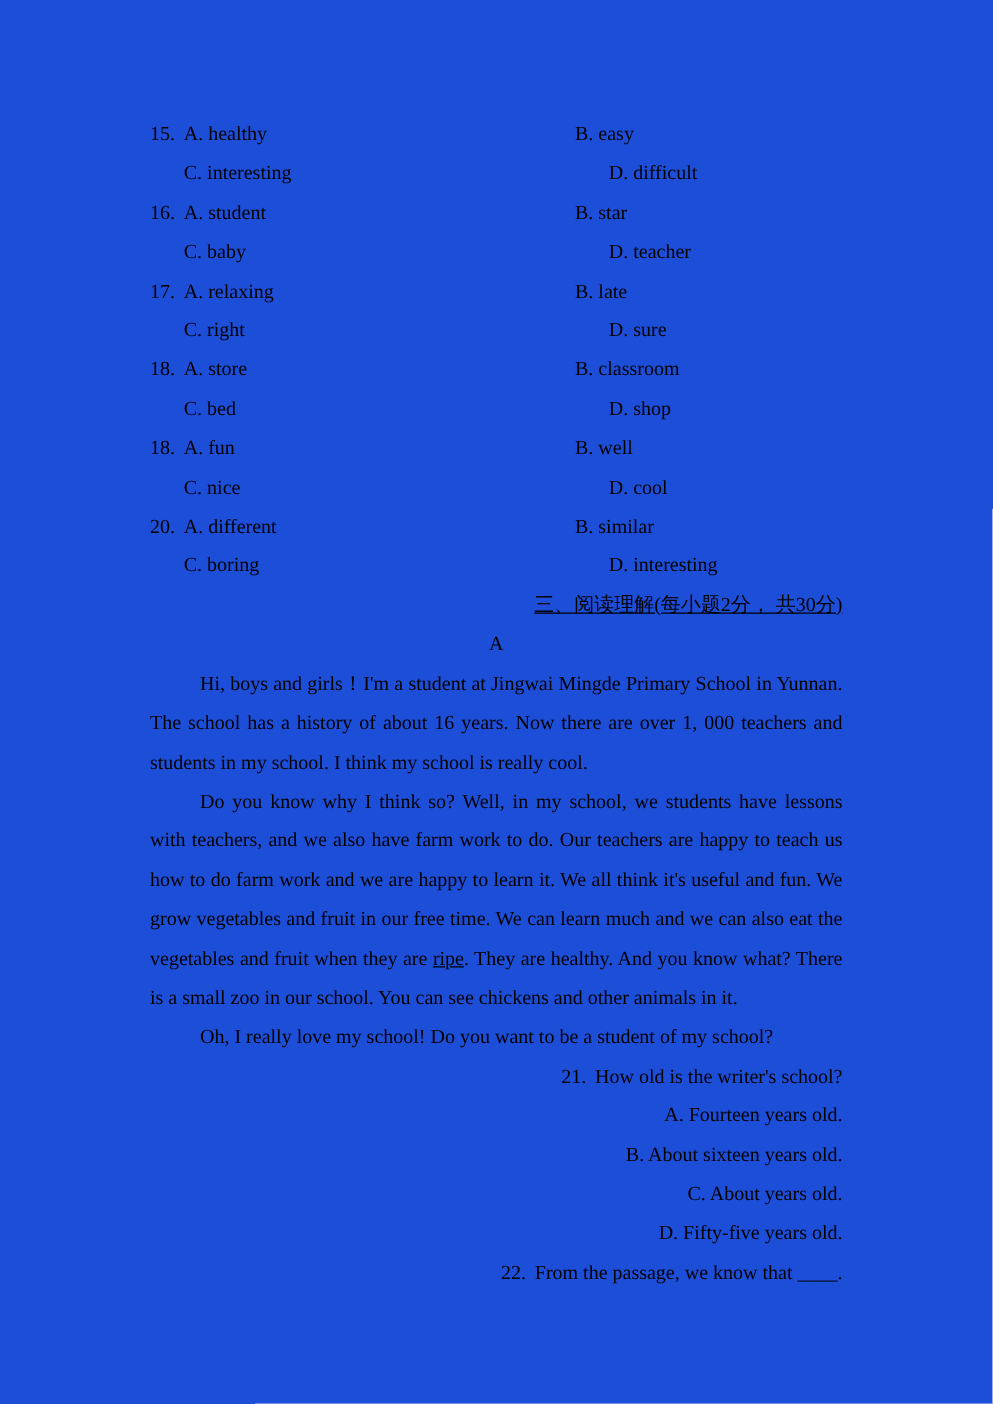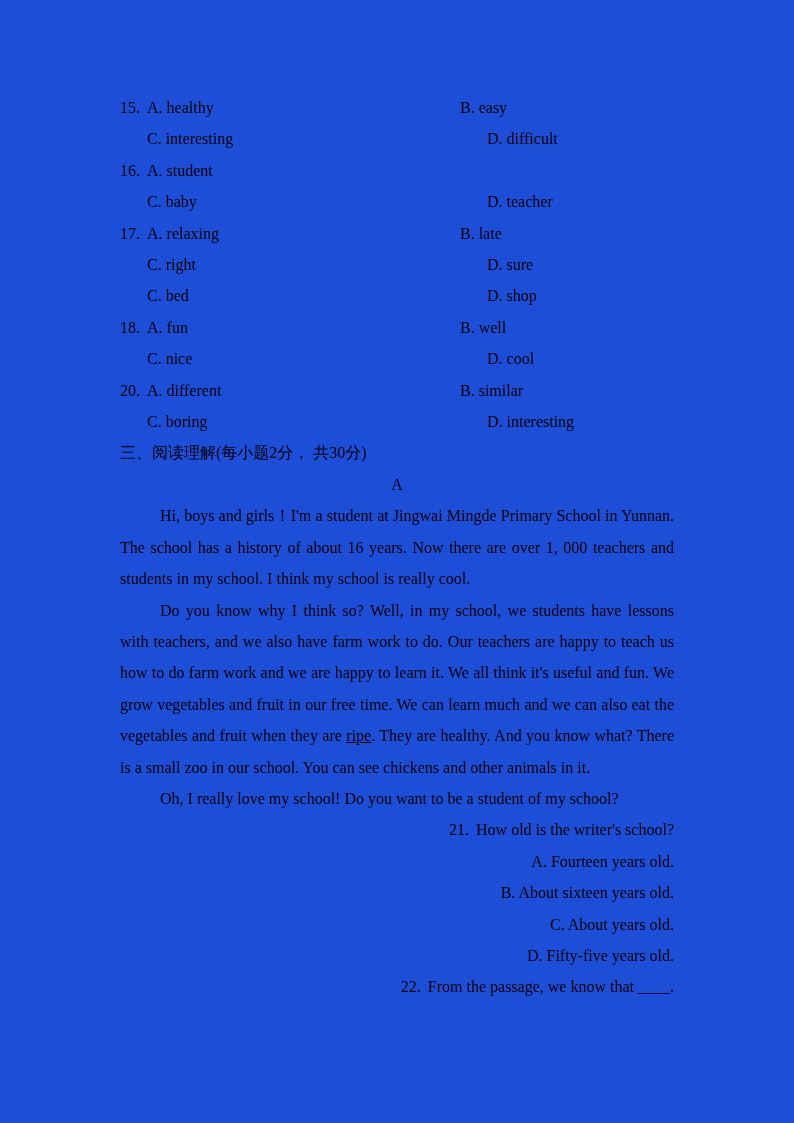--- a/index.html
+++ b/index.html
@@ -18,21 +18,21 @@
     font-size: 16px;
     line-height: 31.4px;
     color: #000000;
     overflow: hidden;
   }
   .mc-row { display: flex; }
   .mc-left { width: 300px; }
   .mc-right { flex: 1; margin-left: 40px; }
   .opt-indent { padding-left: 27px; }
   .qnum { margin-right: 7px; }
-  .section-title { text-align: left; }
+  .section-title { text-align: right; text-decoration: underline; }
   .passage-label { text-align: center; }
   .passage {
     margin: 0;
     text-align: justify;
     text-indent: 40px;
   }
   .underline { text-decoration: underline; }
   .q-line { text-align: right; }
 </style>
 </head>
@@ -49,39 +49,44 @@
       </div>
       <div class="mc-row">
         <div class="mc-left opt-indent">C. interesting</div>
         <div class="mc-right">D. difficult</div>
       </div>
     </div>
 
     <div class="mc-q">
       <div class="mc-row">
         <div class="mc-left"><span class="qnum">16.</span><span>A. student</span></div>
+        <div class="mc-right">B. star</div>
       </div>
       <div class="mc-row">
         <div class="mc-left opt-indent">C. baby</div>
         <div class="mc-right">D. teacher</div>
       </div>
     </div>
 
     <div class="mc-q">
       <div class="mc-row">
         <div class="mc-left"><span class="qnum">17.</span><span>A. relaxing</span></div>
         <div class="mc-right">B. late</div>
       </div>
       <div class="mc-row">
         <div class="mc-left opt-indent">C. right</div>
         <div class="mc-right">D. sure</div>
       </div>
     </div>
 
     <div class="mc-q">
+      <div class="mc-row">
+        <div class="mc-left"><span class="qnum">18.</span><span>A. store</span></div>
+        <div class="mc-right">B. classroom</div>
+      </div>
       <div class="mc-row">
         <div class="mc-left opt-indent">C. bed</div>
         <div class="mc-right">D. shop</div>
       </div>
     </div>
 
     <div class="mc-q">
       <div class="mc-row">
         <div class="mc-left"><span class="qnum">18.</span><span>A. fun</span></div>
         <div class="mc-right">B. well</div>

